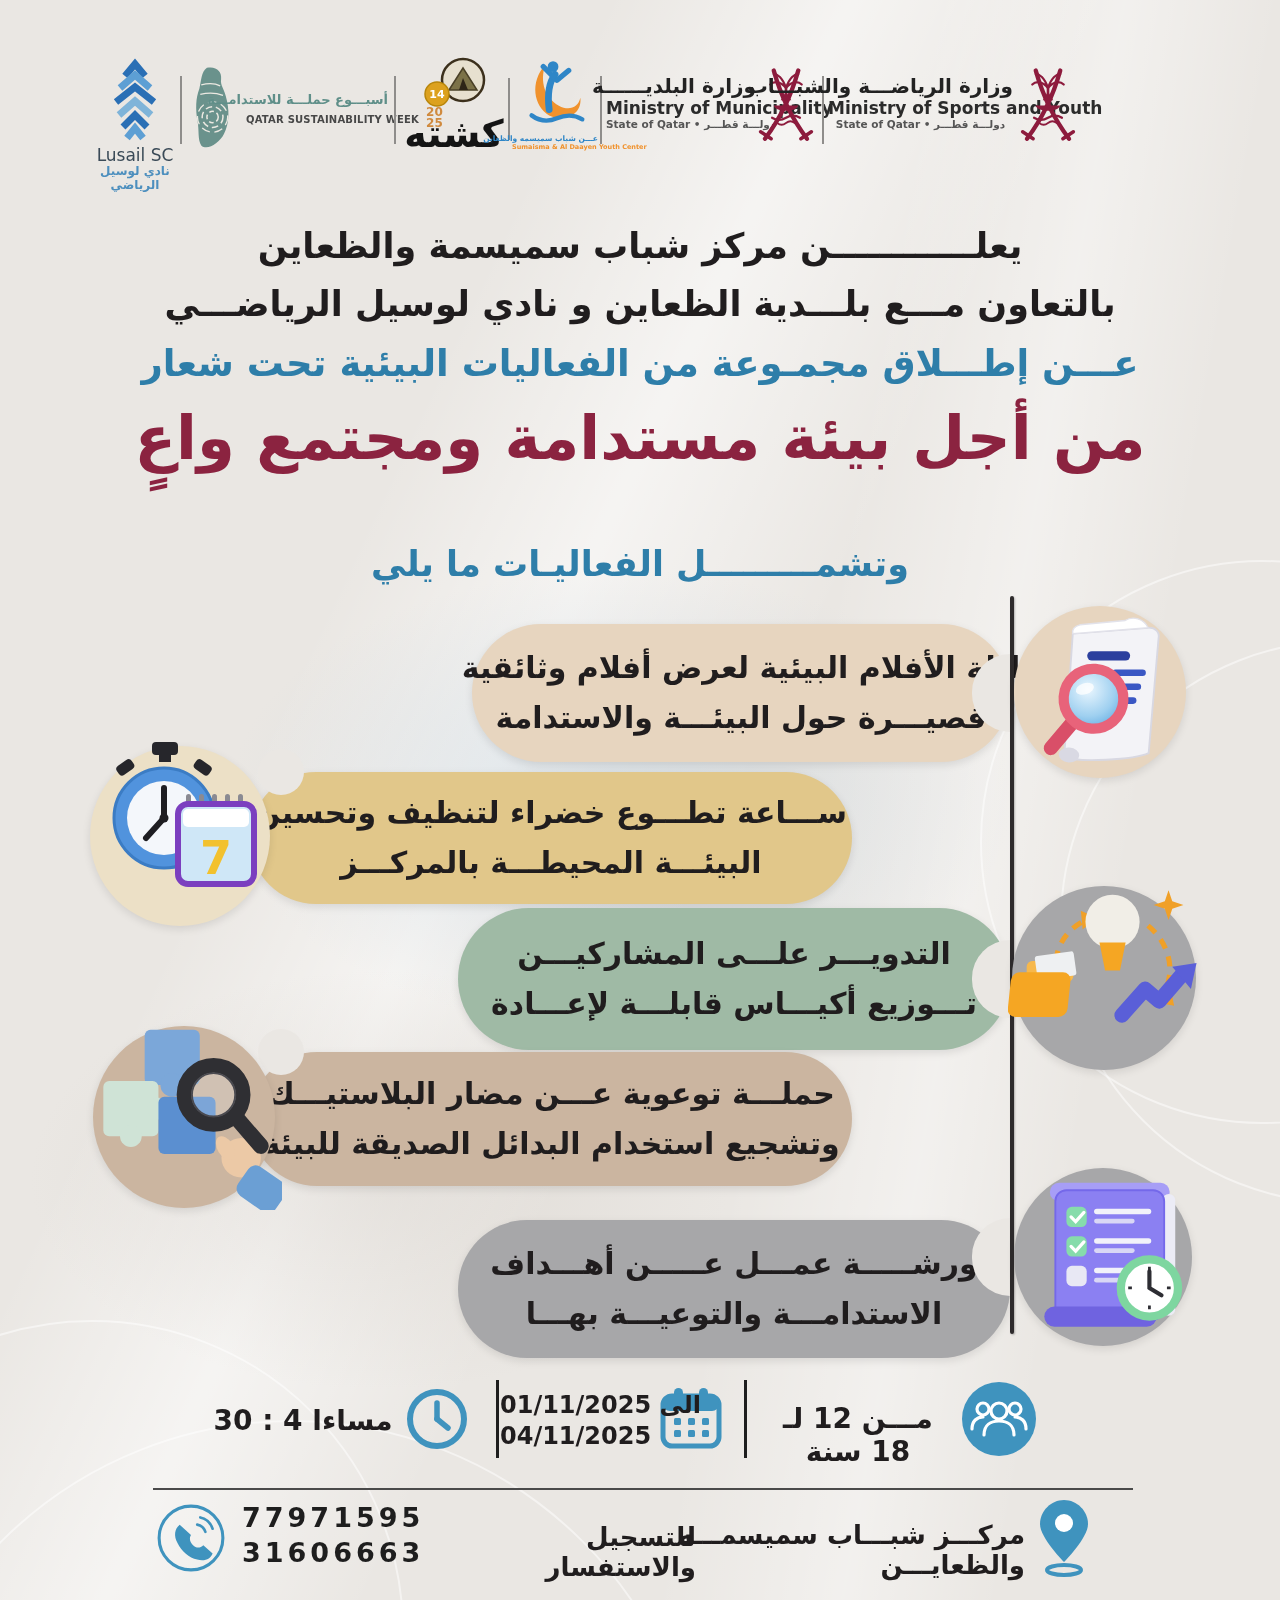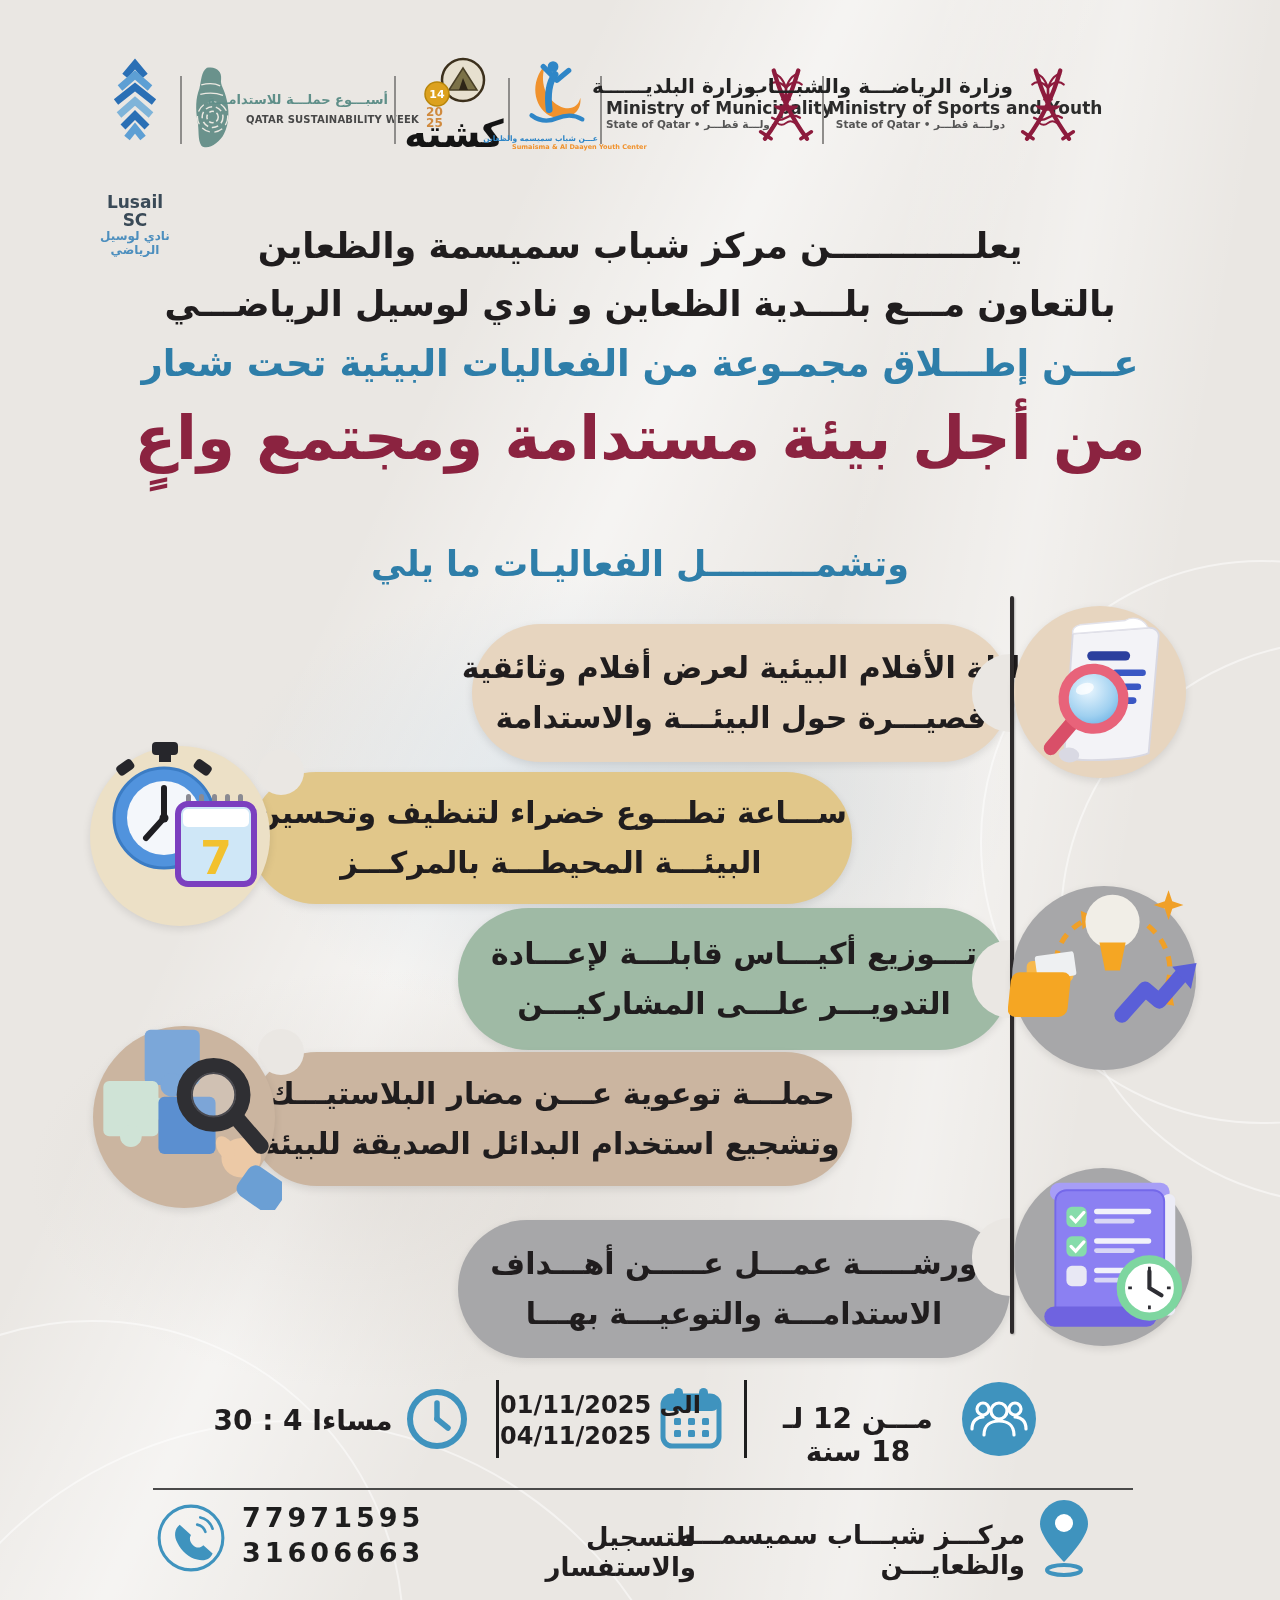--- a/index.html
+++ b/index.html
@@ -40,21 +40,21 @@
 
   <div class="ab" style="left:96px;top:58px;width:78px;text-align:center;">
     <svg width="56" height="84" viewBox="0 0 56 84" style="display:inline-block;">
       <polyline points="18,18 28,6 38,18" fill="none" stroke="#2a6fb5" stroke-width="7"></polyline>
       <polyline points="13,30 28,17 43,30" fill="none" stroke="#5d9fd4" stroke-width="7"></polyline>
       <polyline points="9,44 28,29 47,44" fill="none" stroke="#2a6fb5" stroke-width="7"></polyline>
       <polyline points="12,57 28,43 44,57" fill="none" stroke="#7fb4d9" stroke-width="7"></polyline>
       <polyline points="16,69 28,57 40,69" fill="none" stroke="#2a6fb5" stroke-width="7"></polyline>
       <polyline points="20,80 28,70 36,80" fill="none" stroke="#5d9fd4" stroke-width="7"></polyline>
     </svg>
-    <div style="font-size:17px;font-weight:700;color:#3a4a57;line-height:18px;margin-top:47px;">Lusail SC</div>
+    <div style="font-size:17px;font-weight:400;color:#3a4a57;line-height:18px;">Lusail SC</div>
     <div dir="rtl" style="font-size:12px;color:#4d8fbe;font-weight:700;">نادي لوسيل الرياضي</div>
   </div>
 
   <div class="ab divider-v" style="left:180px;top:76px;height:68px;"></div>
 
   <div class="ab" style="left:188px;top:60px;width:200px;">
     <svg width="52" height="98" viewBox="0 0 55 95" style="float:left;">
       <path d="M20,4 C30,2 36,8 35,16 C34,22 38,26 40,34 C44,48 44,62 38,74 C33,84 20,92 14,86 C10,80 12,70 10,60 C8,48 8,36 12,26 C14,18 14,8 20,4 Z" fill="#6a928c"></path>
       <circle cx="26" cy="56" r="6" fill="none" stroke="#ece9e2" stroke-width="1.6" stroke-dasharray="5 3"></circle>
       <circle cx="26" cy="56" r="11" fill="none" stroke="#ece9e2" stroke-width="1.6" stroke-dasharray="7 4"></circle>
@@ -199,22 +199,22 @@
       <rect x="110" y="54" width="5" height="17" rx="2.5" fill="#8a8a92"></rect>
       <rect x="123" y="54" width="5" height="17" rx="2.5" fill="#8a8a92"></rect>
       <rect x="136" y="54" width="5" height="17" rx="2.5" fill="#8a8a92"></rect>
       <rect x="76" y="64" width="76" height="80" rx="10" fill="#cfe7f7" stroke="#7b3fbf" stroke-width="6"></rect>
       <rect x="81" y="69" width="66" height="18" rx="5" fill="#ffffff"></rect>
       <text x="114" y="134" text-anchor="middle" font-size="46" font-weight="bold" fill="#f2c12e">7</text>
     </g>
   </svg>
 
   <div class="ab pill" style="left:458px;top:908px;width:552px;height:142px;background:#9fbaa5;border-radius:71px;">
+    <div dir="rtl">التدويـــر علـــى المشاركيـــن</div>
     <div dir="rtl">تـــوزيع أكيـــاس قابلـــة لإعـــادة</div>
-    <div dir="rtl">التدويـــر علـــى المشاركيـــن</div>
   </div>
   <div class="ab notch-r" style="left:972px;top:940px;"></div>
   <div class="ab blob" style="left:1012px;top:886px;width:184px;height:184px;background:#a7a7a9;"></div>
   <svg class="ab icon-wrap" style="left:1008px;top:874px;" width="196" height="176" viewBox="0 0 210 170">
     <path d="M60,122 C40,88 55,52 84,40" stroke="#f0a028" stroke-width="5.5" stroke-dasharray="11 9" fill="none"></path>
     <polygon points="78,30 96,38 80,50" fill="#f0a028"></polygon>
     <path d="M150,46 C174,66 180,96 166,120" stroke="#f0a028" stroke-width="5.5" stroke-dasharray="11 9" fill="none"></path>
     <polygon points="158,128 174,112 178,132" fill="#f0a028"></polygon>
     <circle cx="112" cy="42" r="29" fill="#f1eee7"></circle>
     <path d="M98,64 L126,64 L120,94 L104,94 Z" fill="#f5a623"></path>

